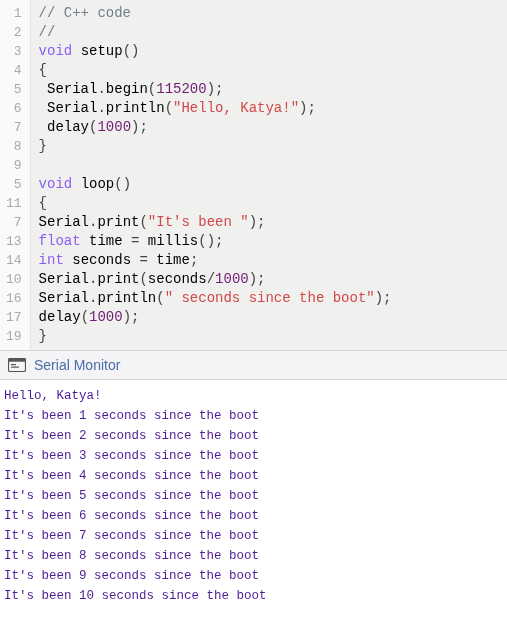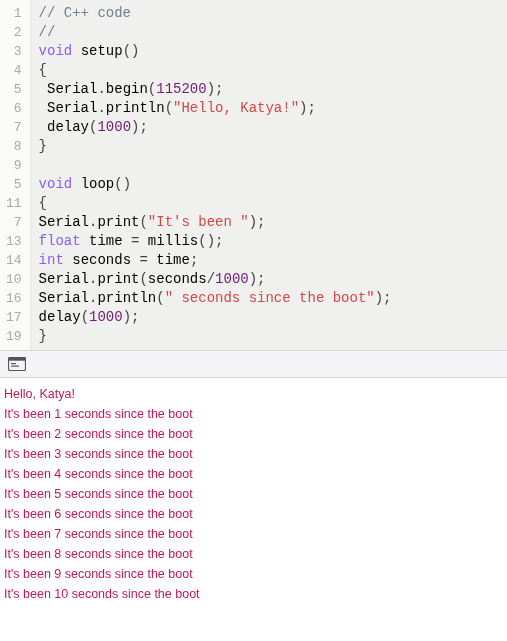--- a/index.html
+++ b/index.html
@@ -52,24 +52,24 @@
     width: 18px; height: 14px;
     display: inline-flex; align-items:center; justify-content:center;
   }
   .monitor-header .title {
     color: #4a6ca8;
     font-family: "Segoe UI", Arial, sans-serif;
     font-size: 14px;
   }
   .serial-output {
     padding: 6px 4px 10px 4px;
-    font-family: Liberation Sans, sans-serif;
+    font-family: Liberation Mono, monospace;
     font-size: 12.5px;
     line-height: 20px;
-    color: #be185d;
+    color: #4c1d95;
     white-space: pre;
   }
 </style>
 </head>
 <body>
 
 <div class="code-editor">
   <div class="gutter">
       <div class="ln">1</div>
       <div class="ln">2</div>
@@ -95,15 +95,16 @@
 
 <div class="monitor-header">
   <span class="icon">
     <svg width="18" height="14" viewBox="0 0 18 14">
       <rect x="0.5" y="0.5" width="17" height="13" rx="1.5" fill="none" stroke="#555" stroke-width="1.2"></rect>
       <rect x="0.5" y="0.5" width="17" height="3.2" fill="#555"></rect>
       <rect x="3" y="6" width="5" height="1.2" fill="#555"></rect>
       <rect x="3" y="8.5" width="8" height="1.2" fill="#555"></rect>
     </svg>
   </span>
+  <span class="title">Serial Monitor</span>
 </div>
 
 <div class="serial-output"><div>Hello, Katya!</div><div>It's been 1 seconds since the boot</div><div>It's been 2 seconds since the boot</div><div>It's been 3 seconds since the boot</div><div>It's been 4 seconds since the boot</div><div>It's been 5 seconds since the boot</div><div>It's been 6 seconds since the boot</div><div>It's been 7 seconds since the boot</div><div>It's been 8 seconds since the boot</div><div>It's been 9 seconds since the boot</div><div>It's been 10 seconds since the boot</div></div>
 
 </body></html>

